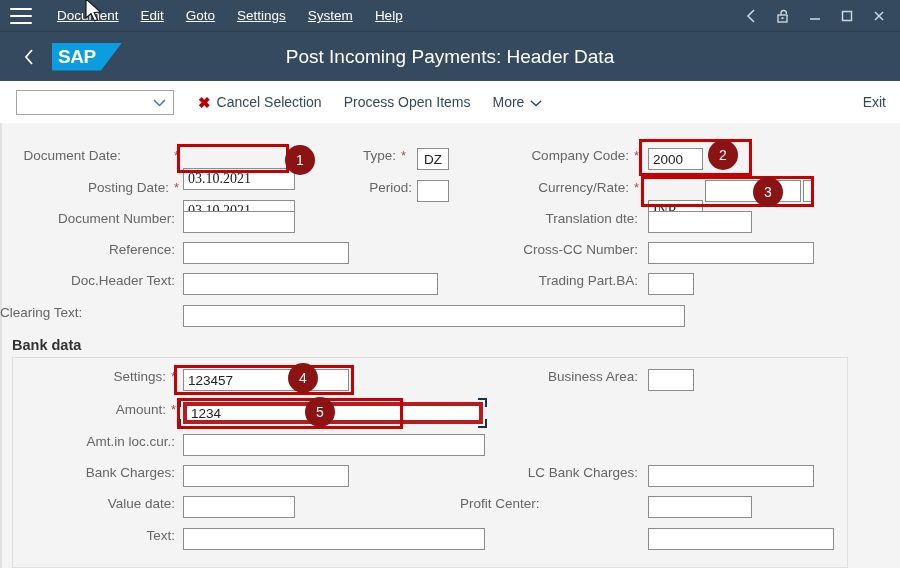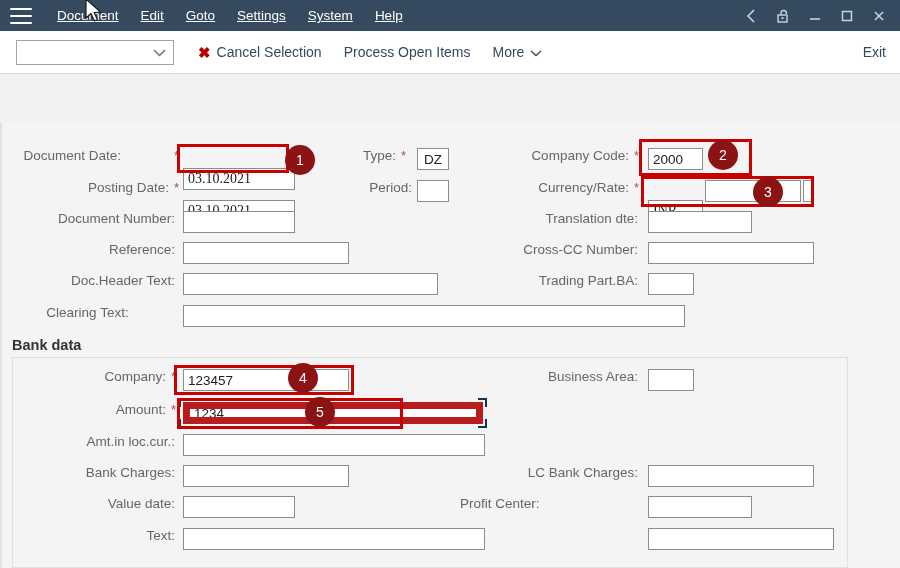--- a/index.html
+++ b/index.html
@@ -238,21 +238,21 @@
     padding: 0 4px;
     outline: none;
   }
   .fin.mono {
     font-family: Liberation Serif, serif;
     font-size: 14px;
     margin-top: 20px;
   }
   .fin::placeholder { color: #b5b5b5; }
   .fin.focused {
-    border: 7px solid #b91c1c;
+    border: 4px solid #b91c1c;
   }
 
   
   .focus-wrap { position: relative; display: inline-block; }
   .focus-wrap .bk {
     position: absolute;
     width: 7px; height: 7px;
     border-color: #12344d;
     border-style: solid;
     border-width: 0;
@@ -352,20 +352,33 @@
       </div>
       <div class="win-btn">
         <svg width="14" height="14" viewBox="0 0 14 14">
             <line x1="3" y1="3" x2="11" y2="11" stroke="#c9d4de" stroke-width="1.6"></line>
             <line x1="11" y1="3" x2="3" y2="11" stroke="#c9d4de" stroke-width="1.6"></line>
           </svg>
       </div>
     </div>
   </div>
 
+  <div class="titlebar">
+    <div class="back-arrow">
+      <svg width="13" height="20" viewBox="0 0 13 20">
+          <polyline points="9,3 3,10 9,17" fill="none" stroke="#ffffff" stroke-width="1.8"></polyline>
+        </svg>
+    </div>
+    <div class="sap-logo">
+      <div class="blue"></div>
+      <div class="dark"></div>
+      <div class="word">SAP</div>
+    </div>
+    <div class="page-title">Post Incoming Payments: Header Data</div>
+  </div>
 
   <div class="toolbar">
     <div class="tb-select">
       <span class="chev">
         <svg width="13" height="8" viewBox="0 0 13 8">
             <polyline points="1,1 6.5,6.5 12,1" fill="none" stroke="#5b738b" stroke-width="1.5"></polyline>
           </svg>
       </span>
     </div>
     <div class="tb-btn first">
@@ -410,21 +423,21 @@
     <div class="frow" style="left:0px; top:119px; width:180px; justify-content:flex-end;">
       <span class="flabel">Reference:</span>
     </div>
     <input class="fin" style="position: absolute; left: 183px; top: 119px; width: 166px;" value="">
 
     <div class="frow" style="left:0px; top:150px; width:180px; justify-content:flex-end;">
       <span class="flabel">Doc.Header Text:</span>
     </div>
     <input class="fin" style="position: absolute; left: 183px; top: 150px; width: 255px;" value="">
 
-    <div class="frow" style="left:0px; top:182px; width:180px; justify-content:center;">
+    <div class="frow" style="left:0px; top:182px; width:180px; justify-content:flex-start;">
       <span class="flabel">Clearing Text:</span>
     </div>
     <input class="fin" style="position: absolute; left: 183px; top: 182px; width: 502px;" value="">
 
     <div class="frow" style="left:360px; top:25px; width:50px; justify-content:flex-end;">
       <span class="flabel">Type:</span>
       <span class="req">*</span>
     </div>
     <input class="fin" style="position: absolute; left: 417px; top: 25px; width: 32px; text-align: center;" value="DZ">
 
@@ -459,21 +472,21 @@
 
     <div class="frow" style="left:460px; top:150px; width:183px; justify-content:flex-end;">
       <span class="flabel">Trading Part.BA:</span>
     </div>
     <input class="fin" style="position: absolute; left: 648px; top: 150px; width: 46px;" value="">
 
     <div class="section-title" style="left:12px; top:214px;">Bank data</div>
     <div class="panel" style="left:12px; top:234px; width:836px; height:211px;"></div>
 
     <div class="frow" style="left:0px; top:246px; width:180px; justify-content:flex-end;">
-      <span class="flabel">Company:</span>
+      <span class="flabel">Settings:</span>
       <span class="req">*</span>
     </div>
     <input class="fin" style="position: absolute; left: 183px; top: 246px; width: 166px;" value="123457">
 
     <div class="frow" style="left:0px; top:279px; width:180px; justify-content:flex-end;">
       <span class="flabel">Amount:</span>
       <span class="req">*</span>
     </div>
     <div class="focus-wrap" style="position:absolute; left:183px; top:279px;">
       <input class="fin focused" style="width: 300px; display: block;" value="1234">

